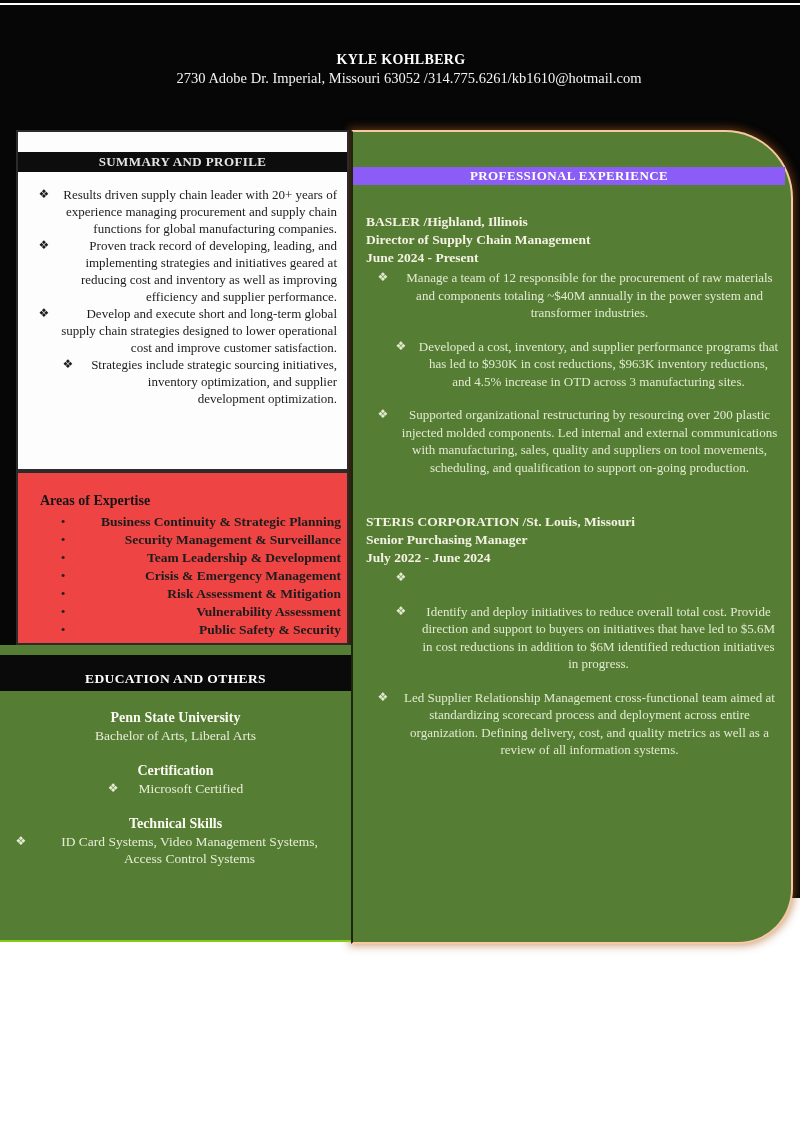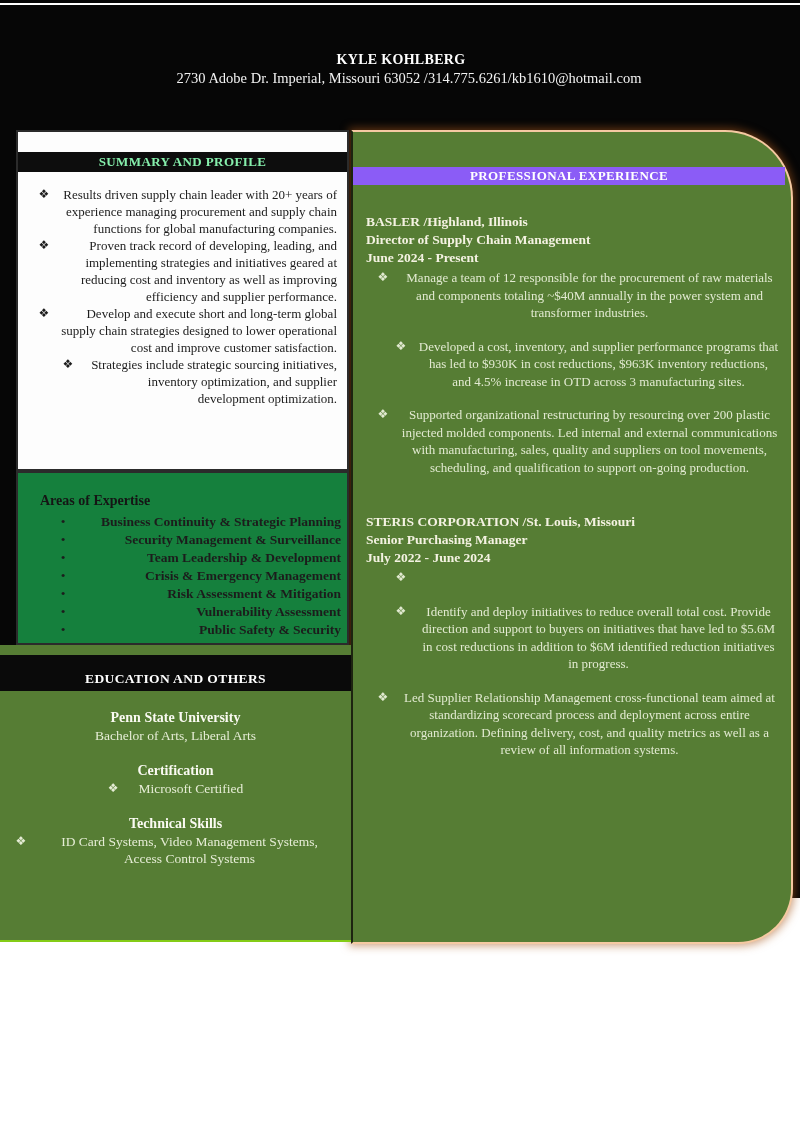--- a/index.html
+++ b/index.html
@@ -42,31 +42,31 @@
   .rb.first { margin-top:2px; }
 
   
   .box1 {
     position:absolute; left:16px; top:130px; width:333px; height:341px;
     background:#fdfdfd; border:2px solid #2b2b2b; box-sizing:border-box;
   }
   .sum-bar {
     margin-top:20px; height:20px; background:#0d0d0d;
     display:flex; align-items:center; justify-content:center;
-    color:#86efac; font-weight:bold; font-size:13px; letter-spacing:0.4px;
+    color:#e5e5e5; font-weight:bold; font-size:13px; letter-spacing:0.4px;
   }
   .sum-list { padding:14px 10px 0 10px; }
   .lb { display:flex; color:#1c1c1c; font-size:13px; line-height:17px; }
   .lb .d { flex:0 0 32px; text-align:center; font-size:12px; }
   .lb .t { flex:1; text-align:right; }
   .lb.i1 { padding-left:24px; }
 
   .box2 {
     position:absolute; left:16px; top:471px; width:333px; height:174px;
-    background:#15803d; border:2px solid #2b2b2b; box-sizing:border-box;
+    background:#ef4444; border:2px solid #2b2b2b; box-sizing:border-box;
     padding:20px 6px 0 22px;
   }
   .aoe-title { font-weight:bold; font-size:14px; color:#151515; margin-bottom:4px; }
   .ai { display:flex; color:#1c1c1c; font-size:13.5px; line-height:18px; }
   .ai .dot { flex:0 0 46px; text-align:center; }
   .ai .t { flex:1; text-align:right;font-weight:bold; }
 
   
   .left-green {
     position:absolute; left:0; top:645px; width:351px; height:297px;

